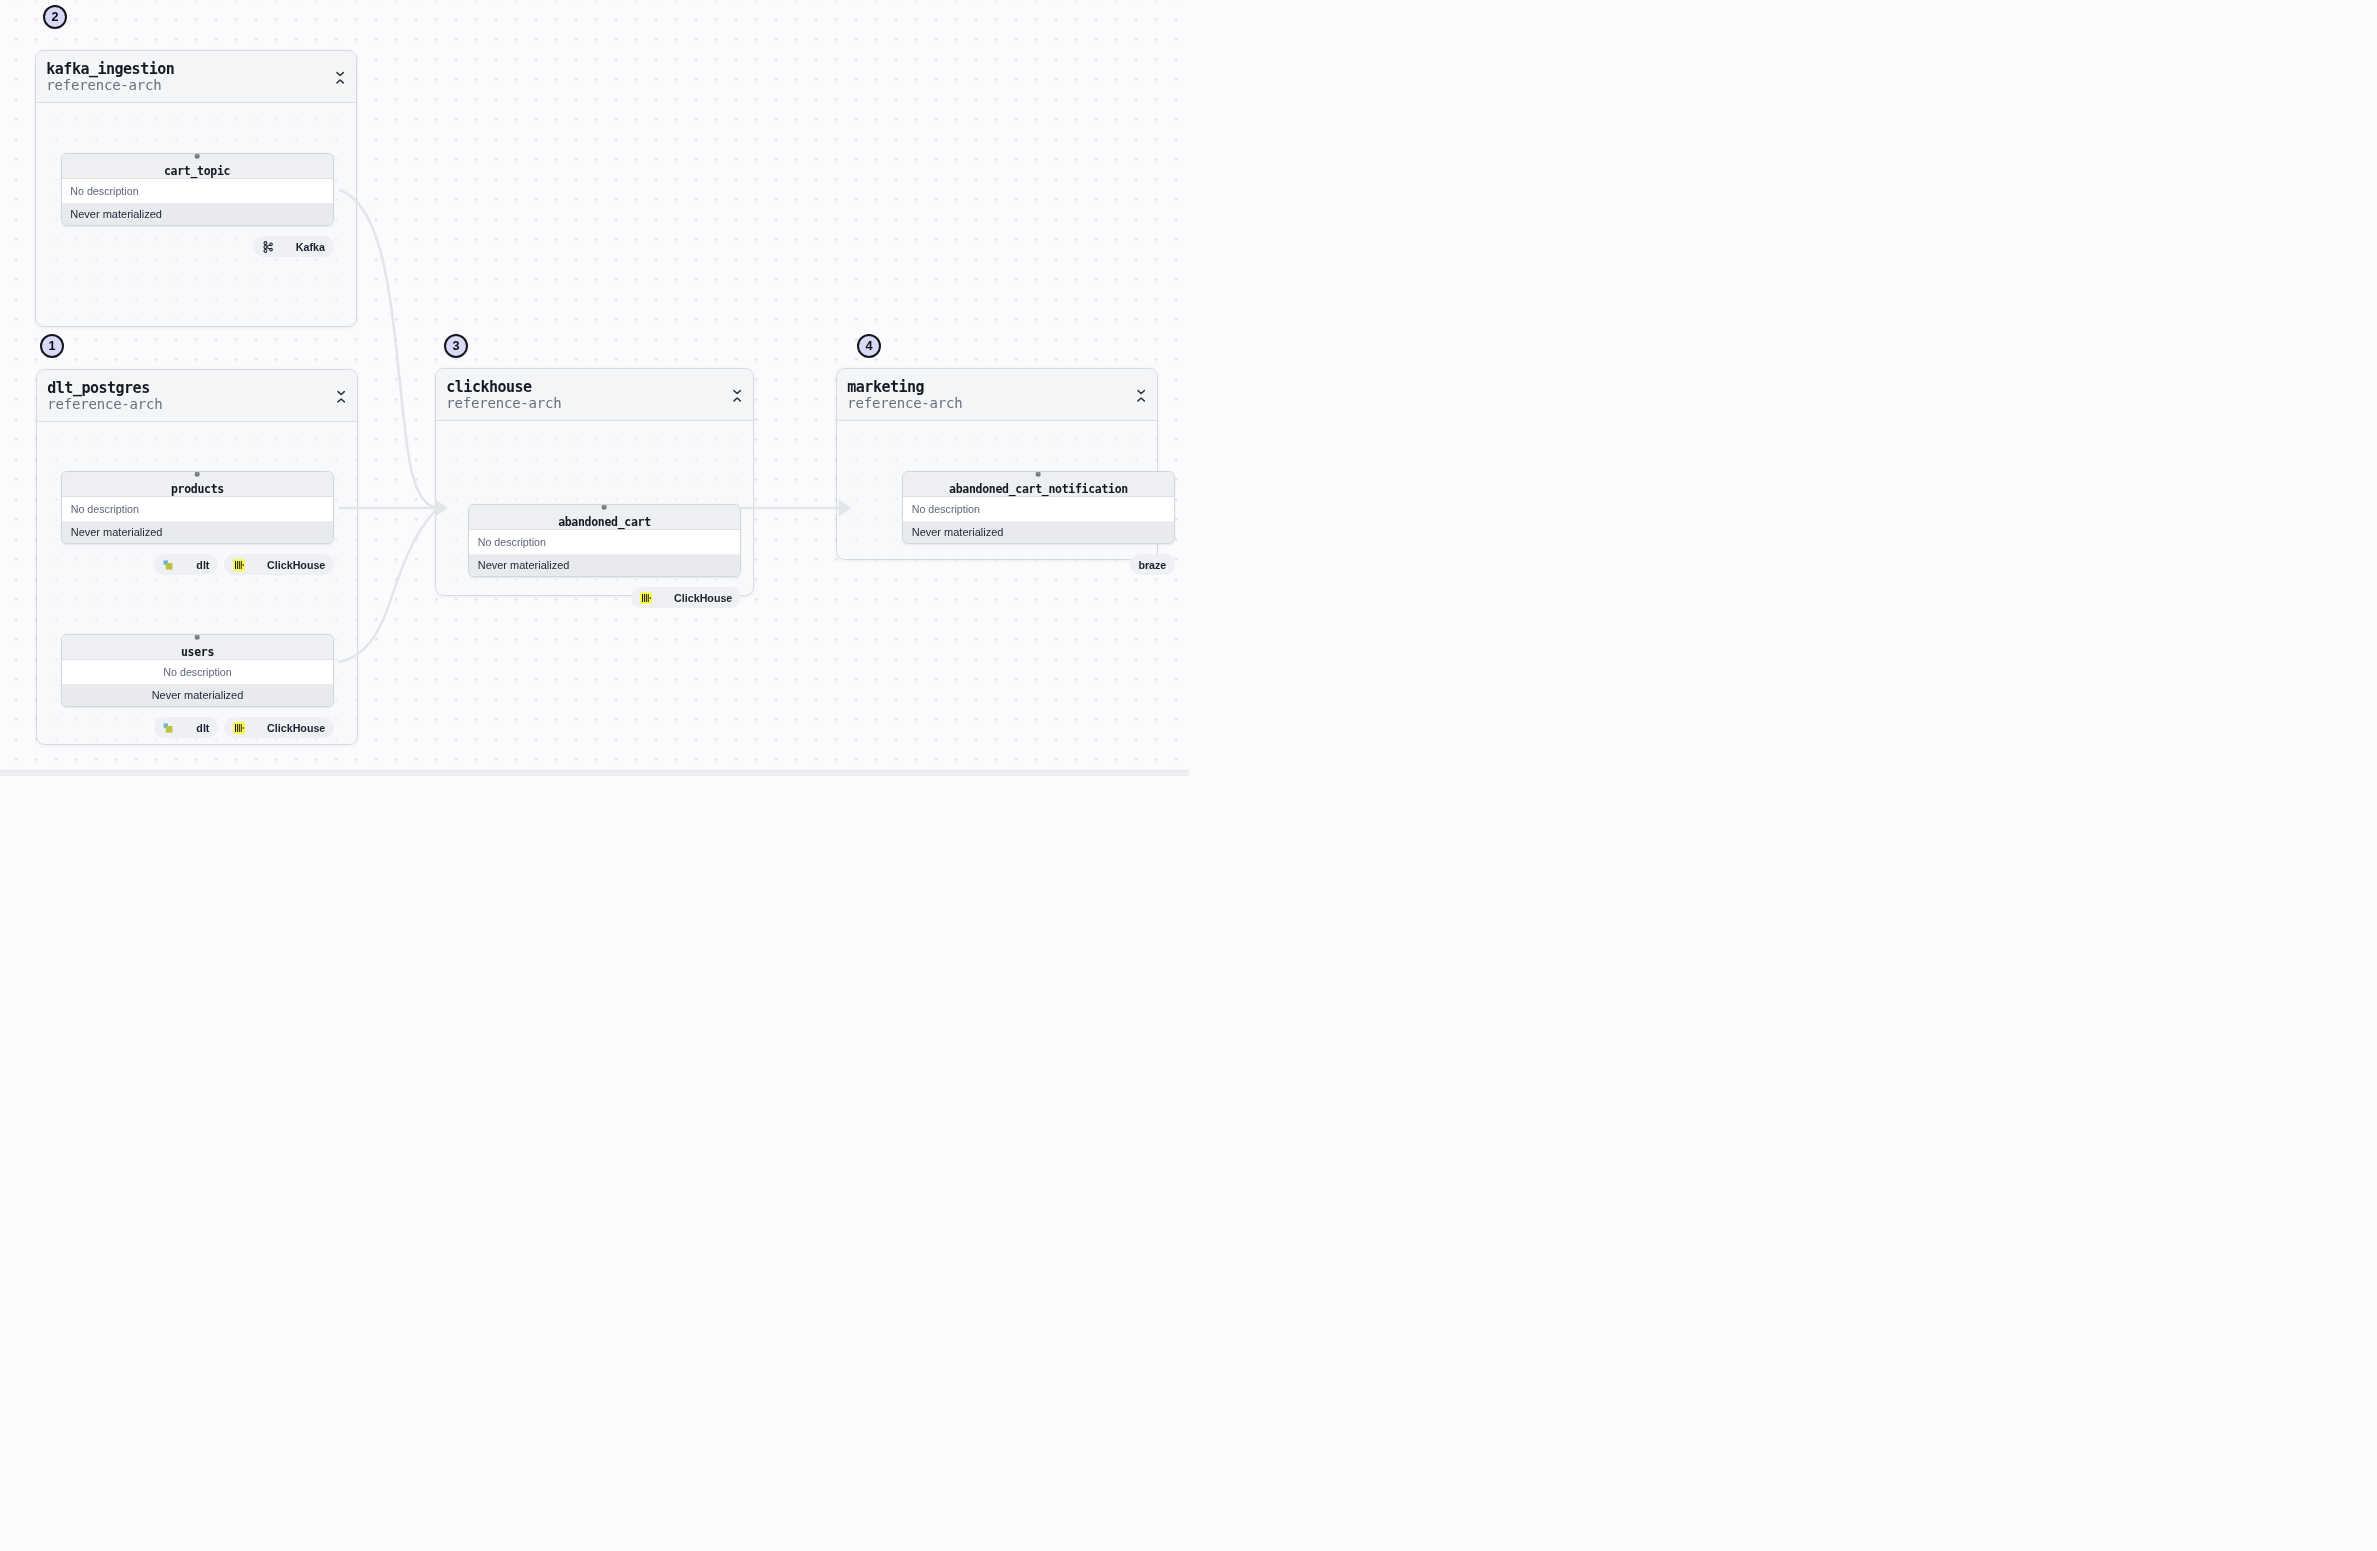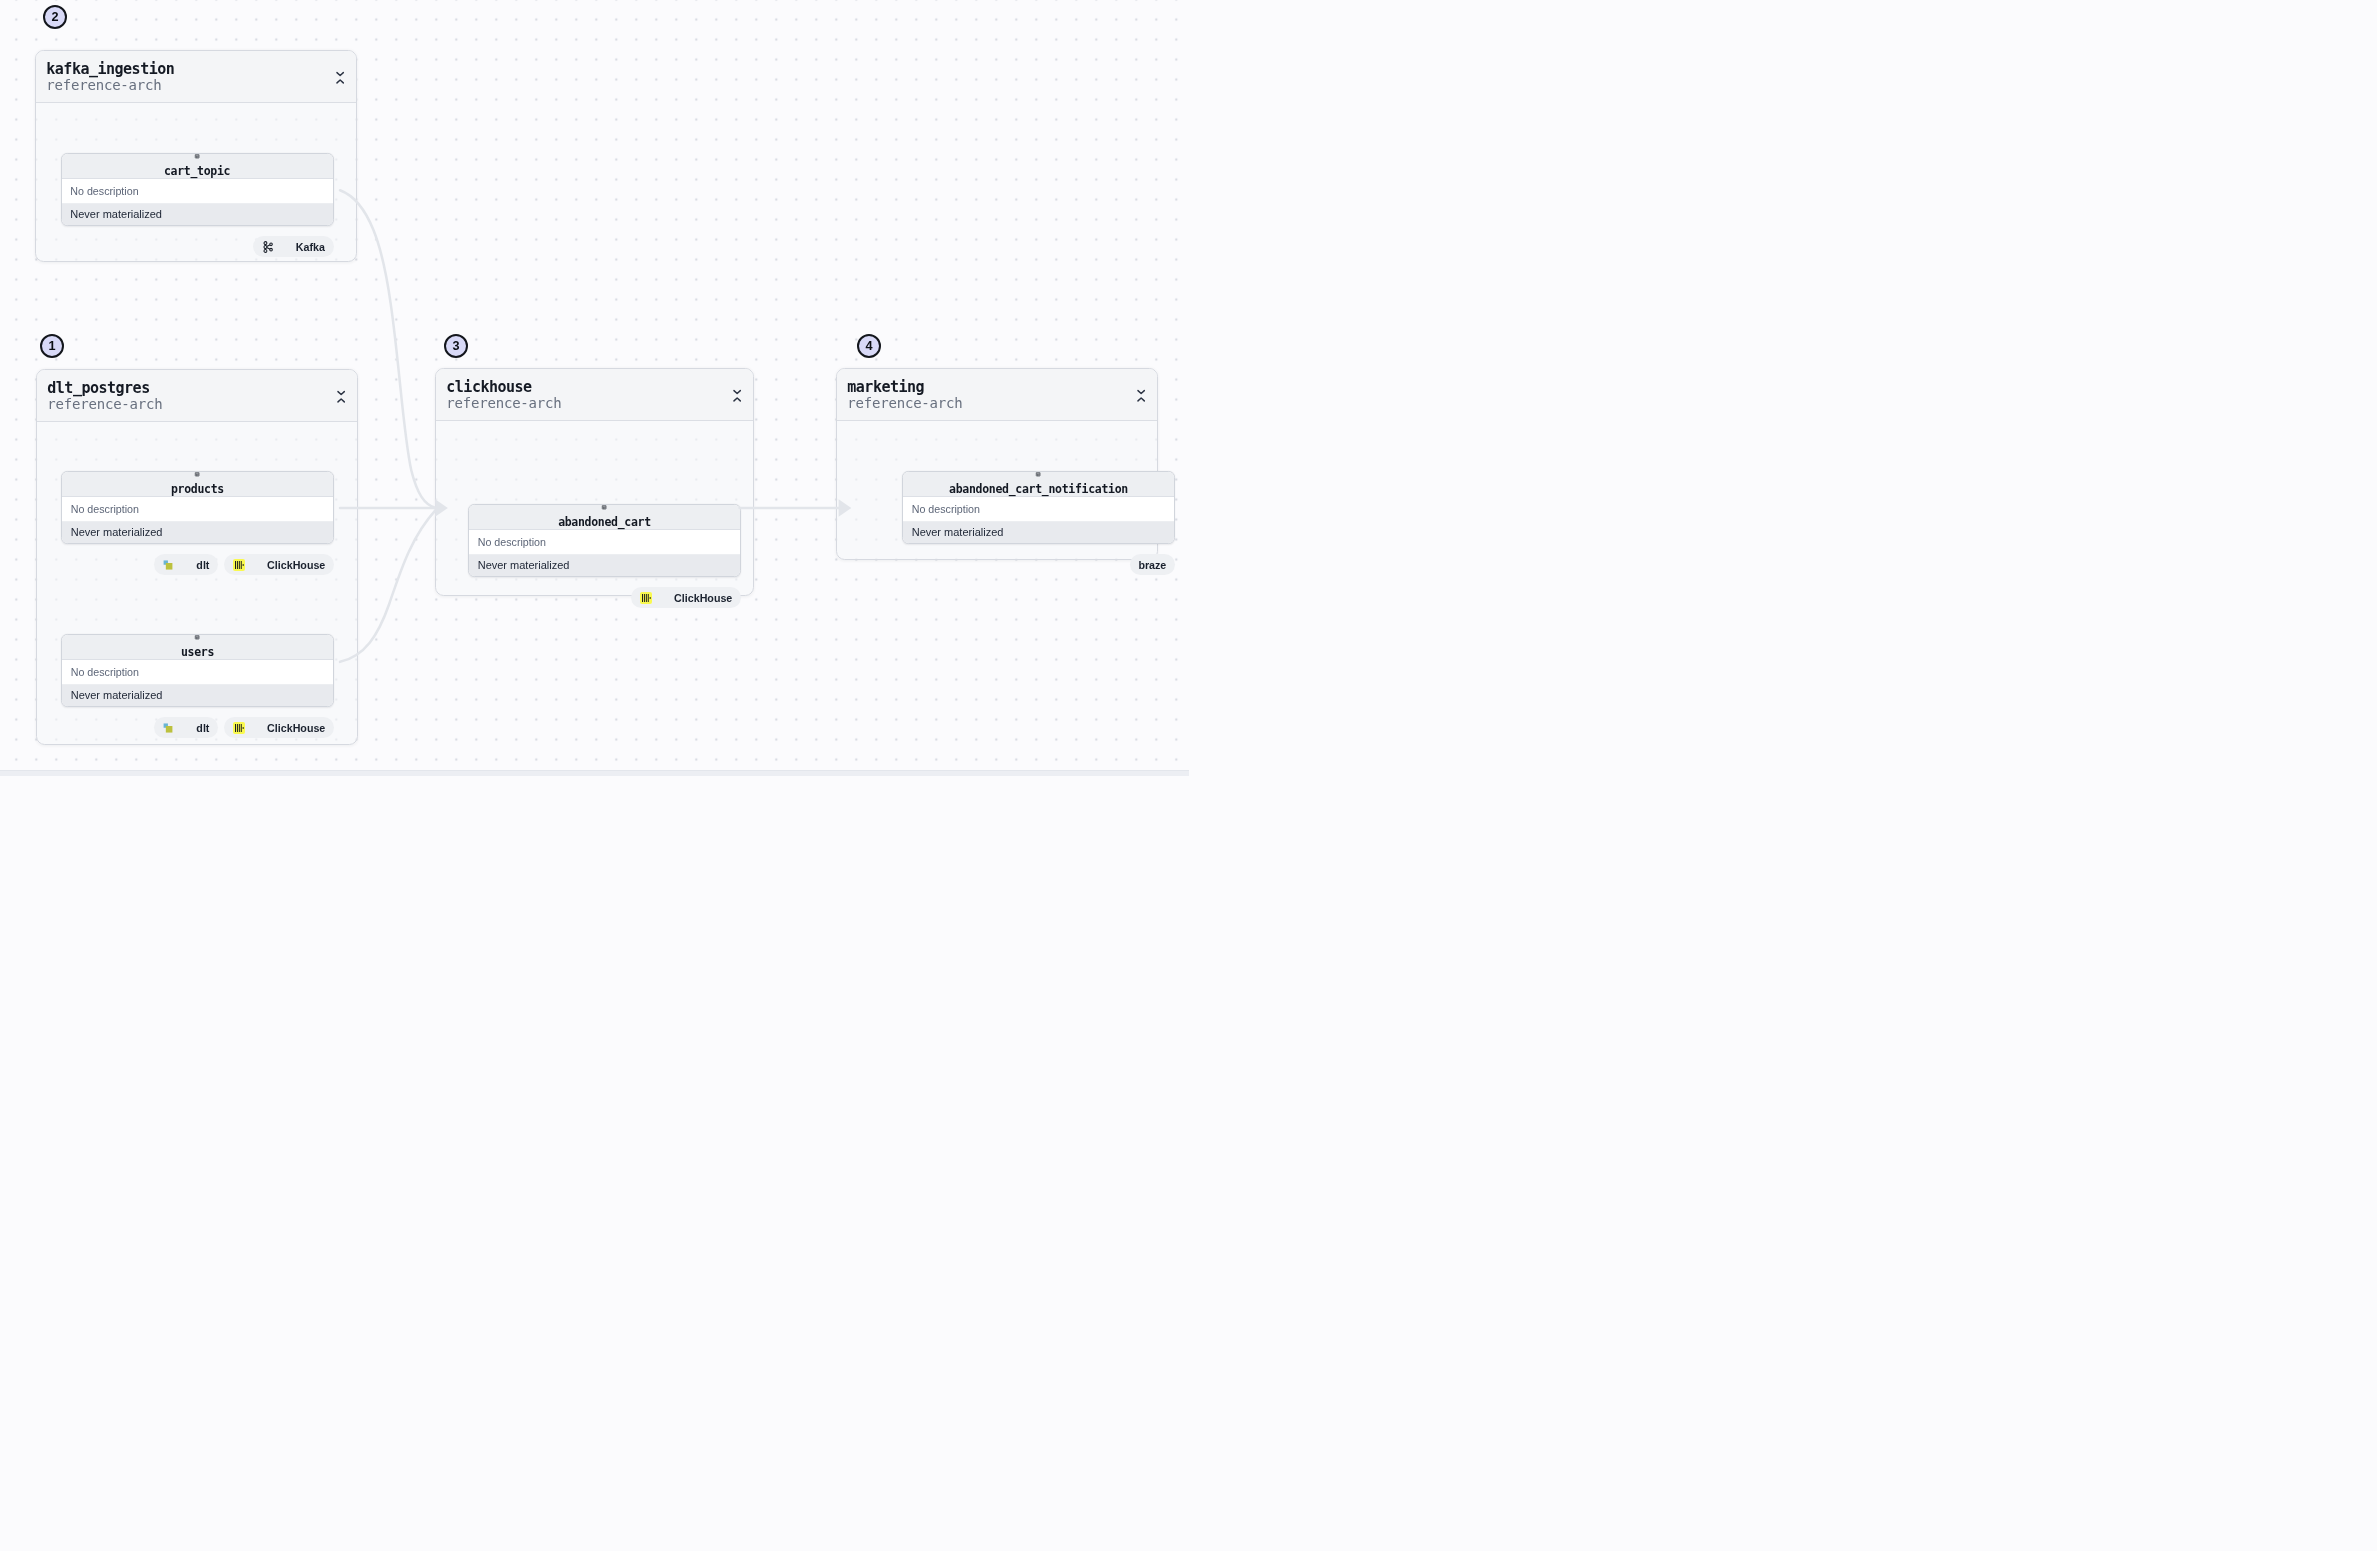--- a/index.html
+++ b/index.html
@@ -91,21 +91,21 @@
     <polygon points="549,630 565,641 549,652" fill="#e2e5ea"></polygon>
     <path d="M 933 641 L 1059 641" fill="none" stroke="#e2e5ea" stroke-width="3.2" stroke-linecap="round"></path>
     <polygon points="1058,630 1074,641 1058,652" fill="#e2e5ea"></polygon>
   </svg>
 
   <div class="marker" style="left:43px;top:4.8px;">2</div>
   <div class="marker" style="left:40px;top:334px;">1</div>
   <div class="marker" style="left:444px;top:334px;">3</div>
   <div class="marker" style="left:857px;top:334px;">4</div>
 
-  <div class="group" style="left:35px;top:50px;width:322px;height:212px;">
+  <div class="group" style="left:35px;top:50px;width:322px;height:277px;">
     <div class="group-header">
       <div class="group-title">kafka_ingestion</div>
       <div class="group-subtitle">reference-arch</div>
       <svg class="collapse-btn" width="10.3" height="13.5" viewBox="0 0 13 17">
         <polyline points="2.5,2 6.5,5.6 10.5,2" fill="none" stroke="#2a3242" stroke-width="1.8" stroke-linecap="round" stroke-linejoin="round"></polyline>
         <polyline points="2.5,15 6.5,11.4 10.5,15" fill="none" stroke="#2a3242" stroke-width="1.8" stroke-linecap="round" stroke-linejoin="round"></polyline>
       </svg>
     </div>
     <div class="asset-block" style="left:24.6px;top:102px;">
       <div class="asset-card">
@@ -180,21 +180,21 @@
             <rect x="4.9" y="2.5" width="1.2" height="10" fill="#14161a"></rect>
             <rect x="7.3" y="2.5" width="1.2" height="10" fill="#14161a"></rect>
             <rect x="9.7" y="2.5" width="1.2" height="10" fill="#14161a"></rect>
             <rect x="12.1" y="6.3" width="1.2" height="2.4" fill="#14161a"></rect>
           </svg>
           <span>ClickHouse</span>
         </div>
       </div>
     </div>
 
-    <div class="asset-block" style="left:24px;top:264px;">
+    <div class="asset-block" style="left:24px;top:264px;text-align:center;">
       <div class="asset-card">
         <div class="asset-header">
           <svg width="10.3" height="10.3" viewBox="0 0 13 13">
             <rect x="1" y="1.3" width="11" height="10.4" rx="1.2" fill="none" stroke="#141923" stroke-width="1.5"></rect>
             <line x1="1" y1="4.8" x2="12" y2="4.8" stroke="#141923" stroke-width="1.2"></line>
             <line x1="1" y1="8.2" x2="12" y2="8.2" stroke="#141923" stroke-width="1.2"></line>
             <line x1="4.7" y1="4.8" x2="4.7" y2="11.7" stroke="#141923" stroke-width="1.2"></line>
             <line x1="8.4" y1="4.8" x2="8.4" y2="11.7" stroke="#141923" stroke-width="1.2"></line>
           </svg>
           <span class="asset-name">users</span>

